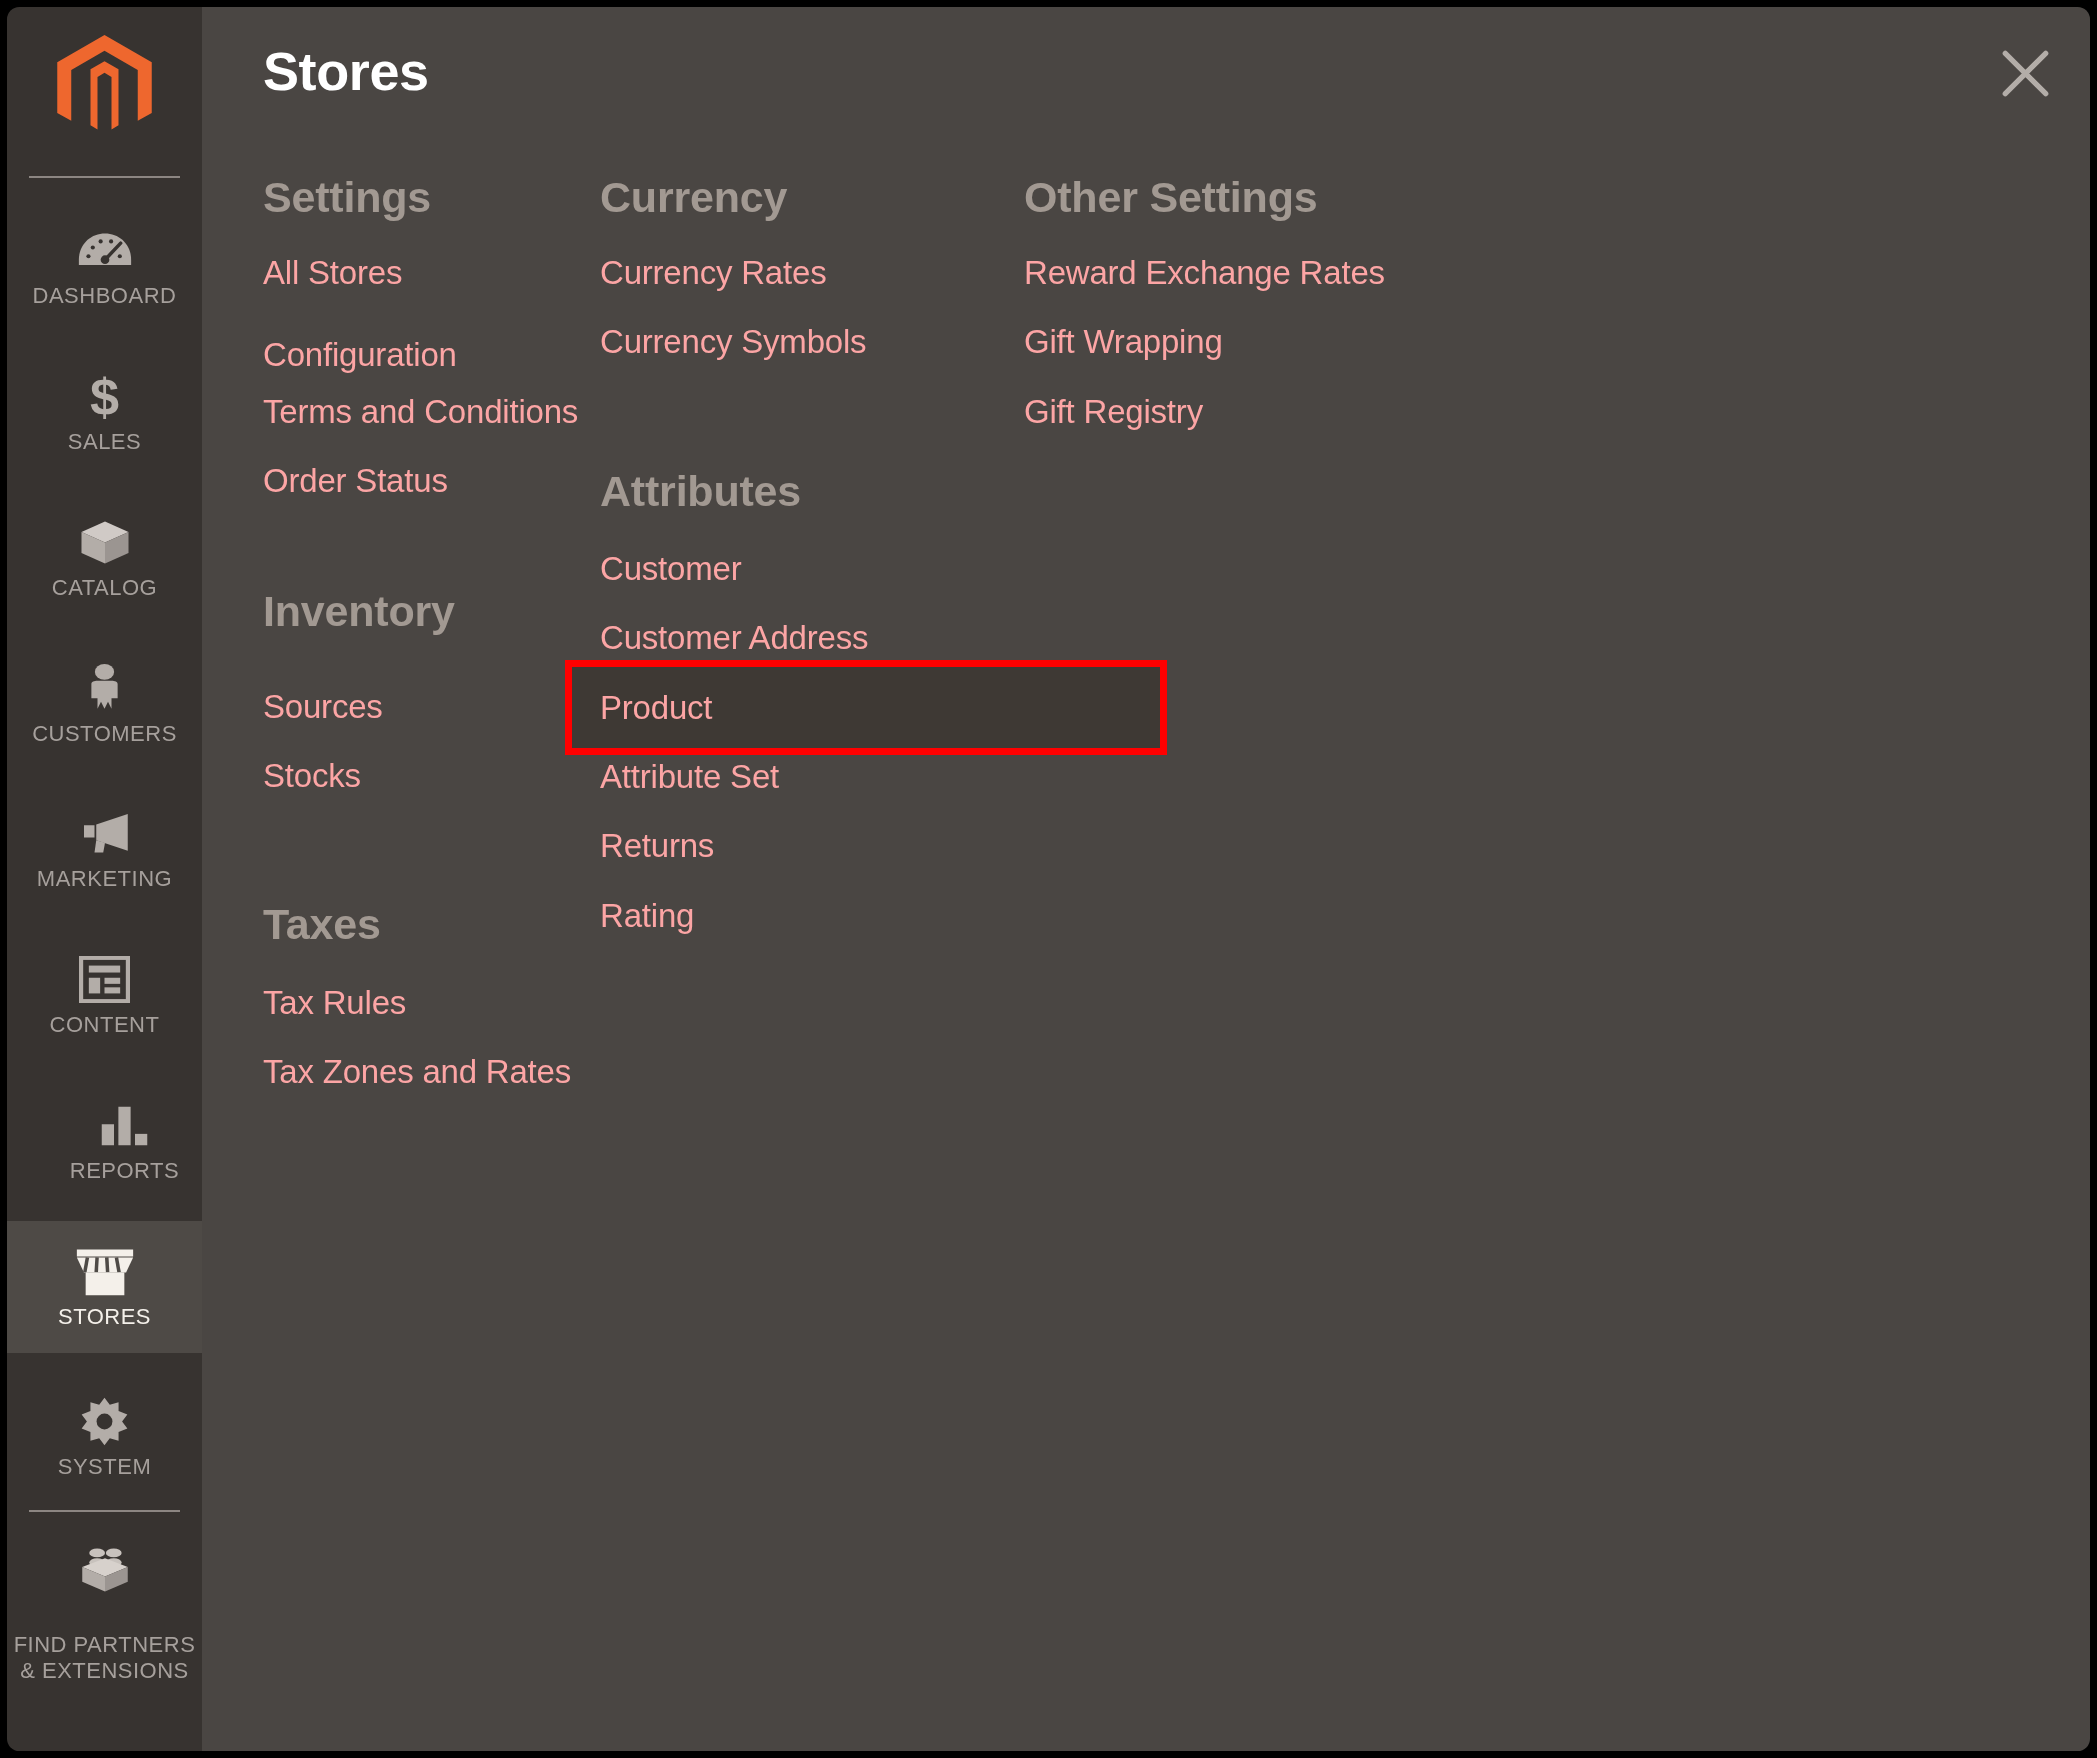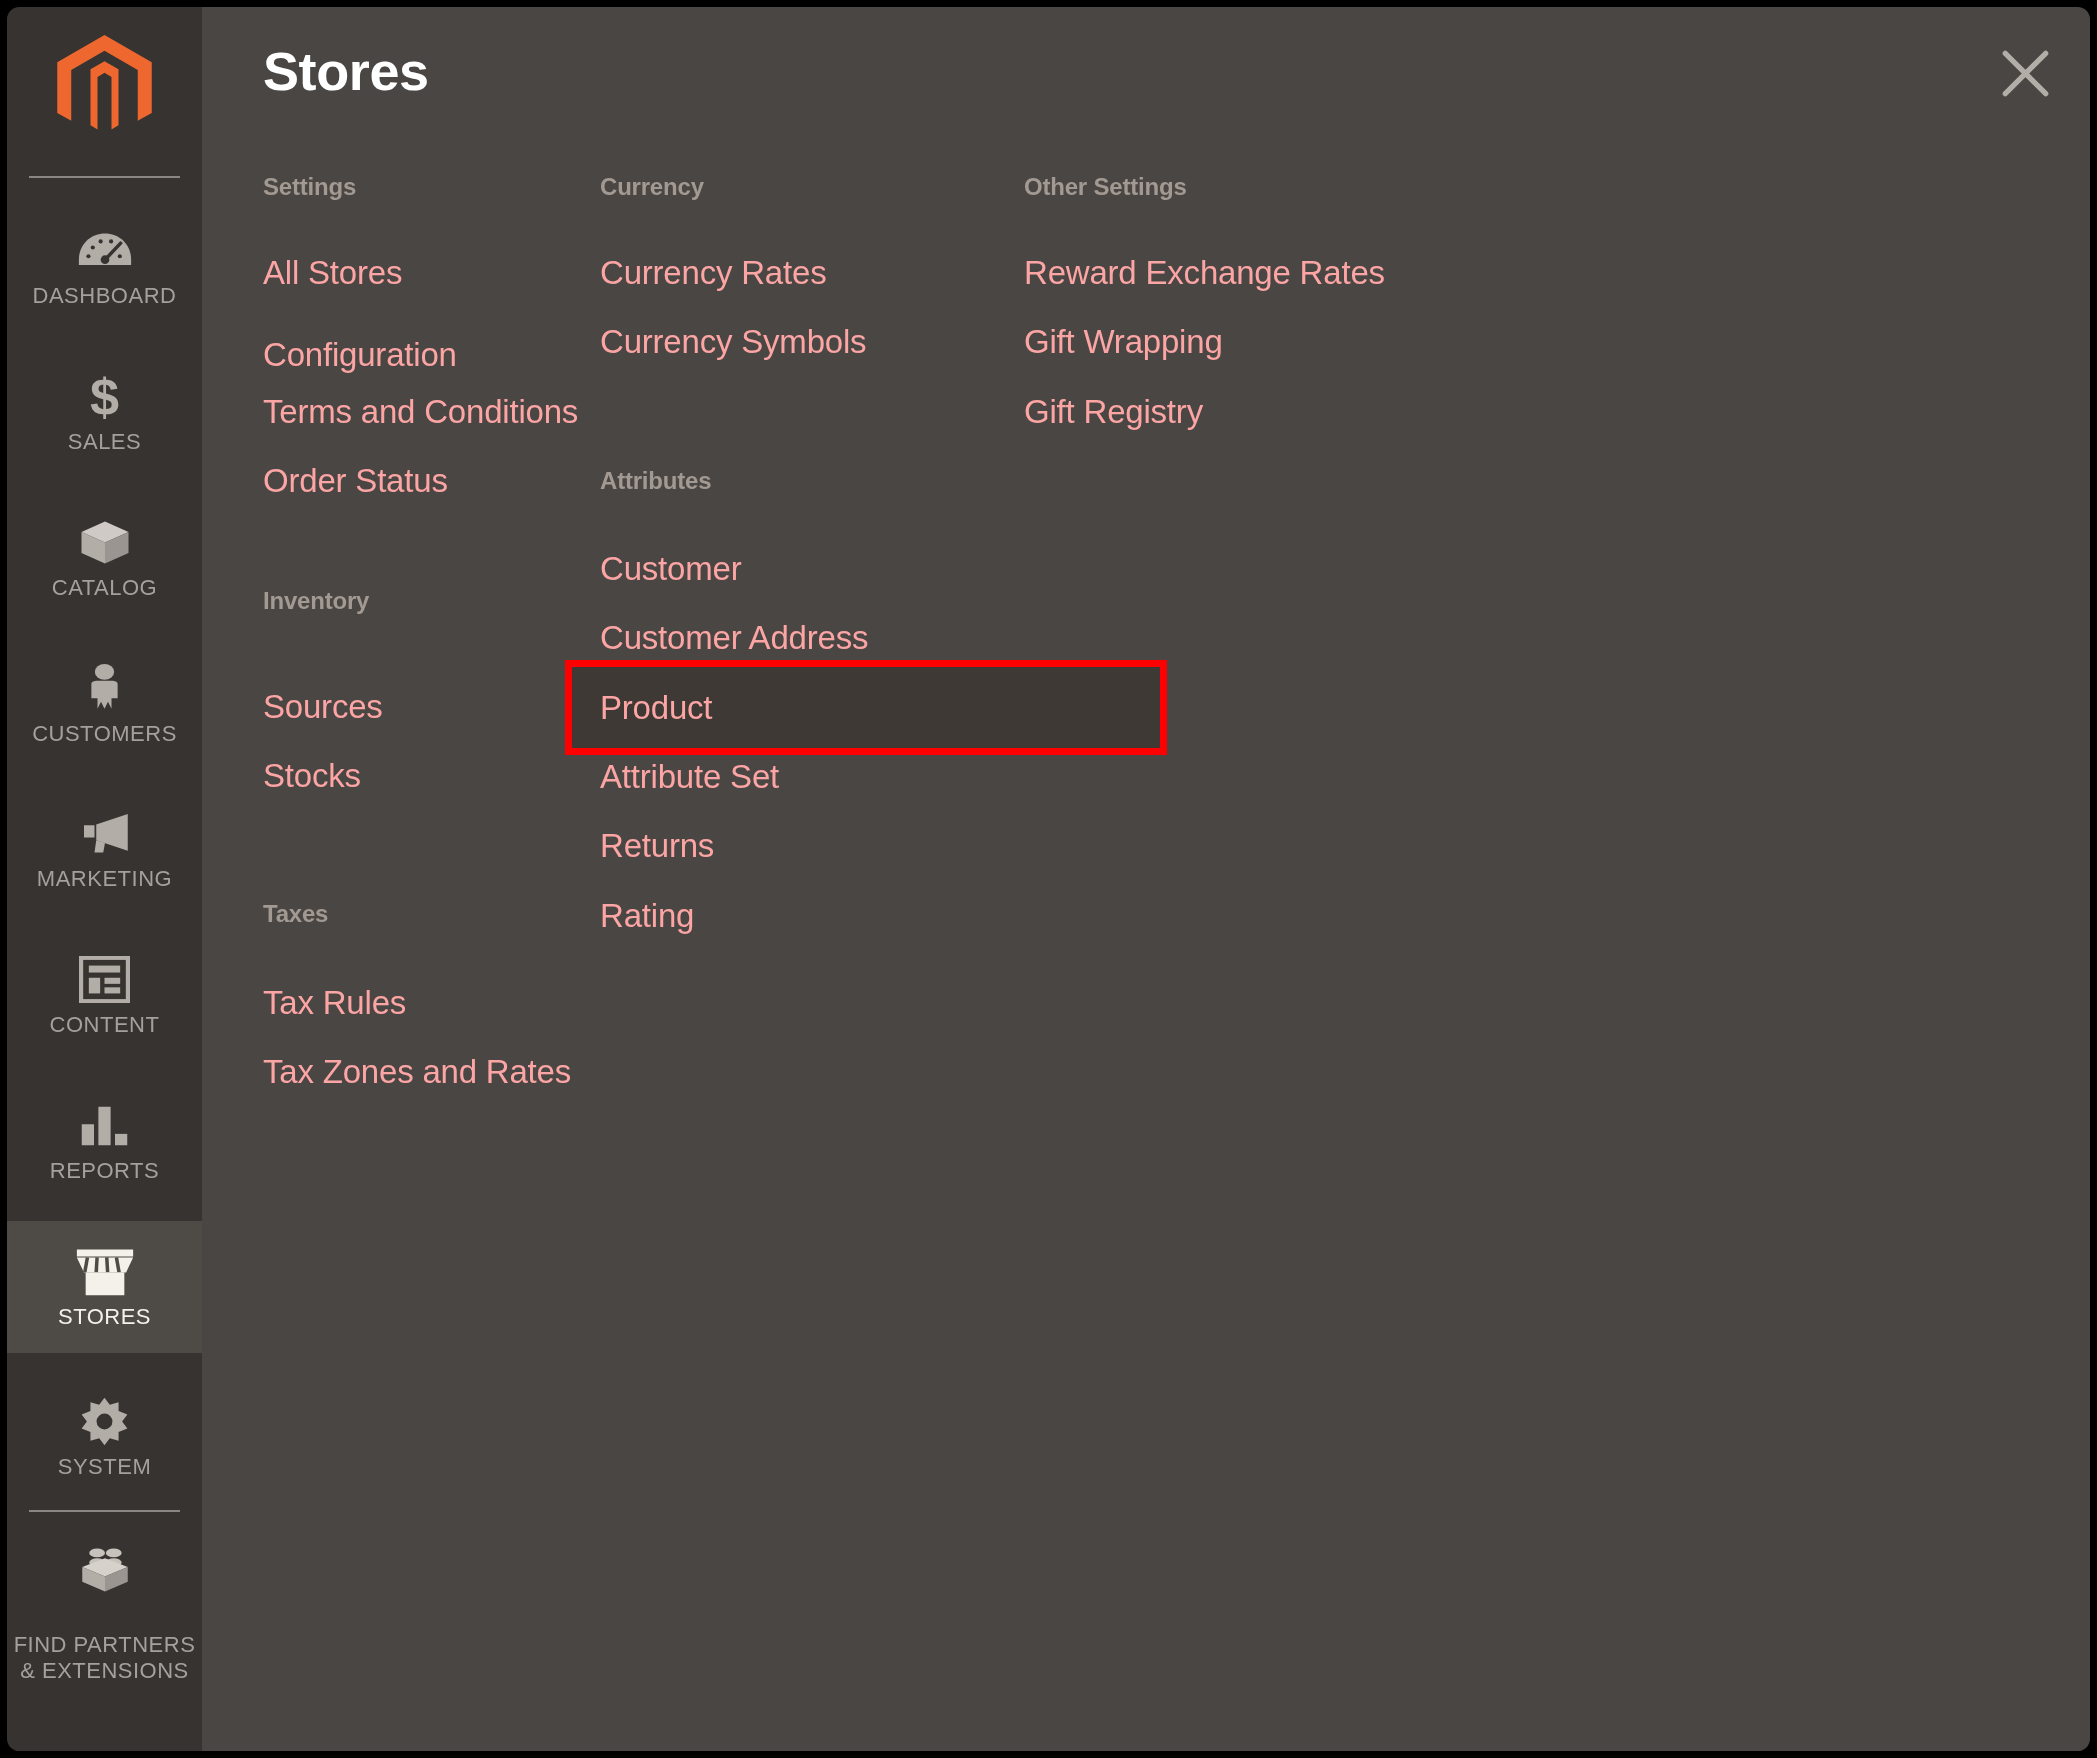--- a/index.html
+++ b/index.html
@@ -138,21 +138,21 @@
 
   .col {
     position: absolute;
     top: 0;
   }
   #col-1 { left: 61px;   width: 413px; }
   #col-2 { left: 398px;  width: 413px; }
   #col-3 { left: 822px;  width: 527px; }
 
   .group-title {
-    font-size: 24px;
+    font-size: 43px;
     font-weight: bold;
     color: #a29992;
     font-family: "Liberation Sans", sans-serif;
     letter-spacing: -0.2px;
   }
 
   .menu-link {
     display: block;
     font-size: 33px;
     color: #fca5a5;
@@ -266,21 +266,21 @@
           <rect x="2" y="2" width="54" height="50" fill="none" stroke="#b3ada8" stroke-width="5"></rect>
           <rect x="11" y="11" width="36" height="8" fill="#b3ada8"></rect>
           <rect x="11" y="25" width="13" height="18" fill="#b3ada8"></rect>
           <rect x="29" y="25" width="18" height="7" fill="#b3ada8"></rect>
           <rect x="29" y="36" width="18" height="7" fill="#b3ada8"></rect>
         </svg>
       </span>
       <span class="nav-label">CONTENT</span>
     </a>
 
-    <a class="nav-item" style="top:1073px; height:123px;">
+    <a class="nav-item" style="top:1073px; height:123px;margin-left:20px;">
       <span class="nav-icon">
         <svg width="49" height="42" viewBox="0 0 56 48">
           <rect x="2" y="22" width="14" height="24" fill="#b3ada8"></rect>
           <rect x="21" y="2" width="14" height="44" fill="#b3ada8"></rect>
           <rect x="40" y="33" width="14" height="13" fill="#b3ada8"></rect>
         </svg>
       </span>
       <span class="nav-label">REPORTS</span>
     </a>
 

